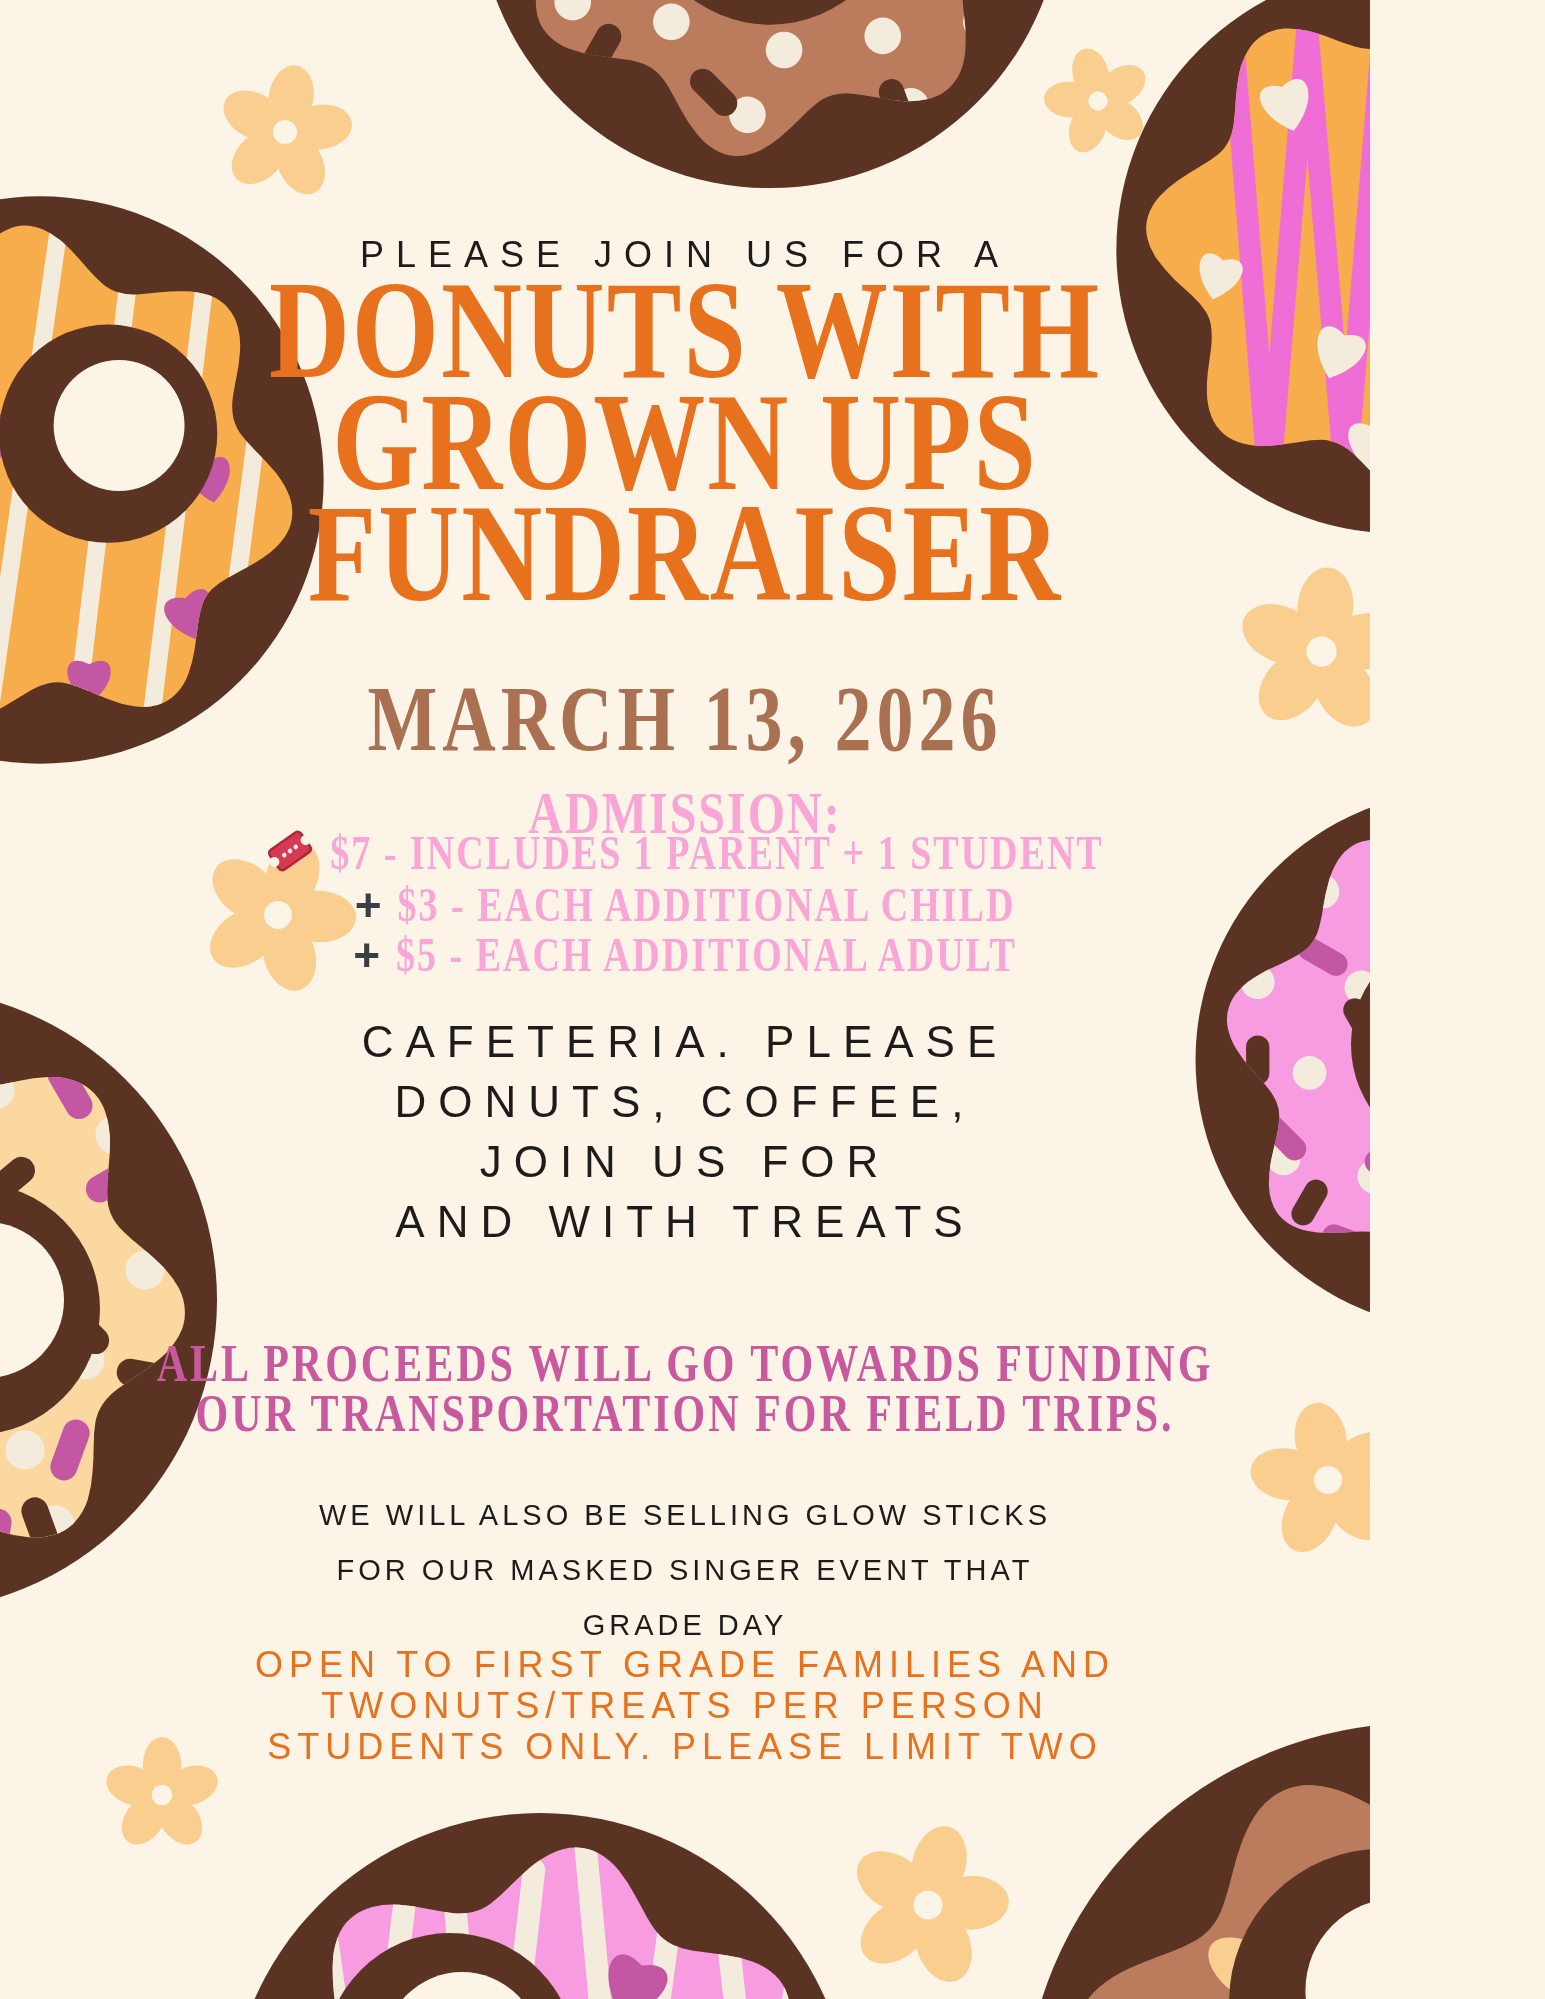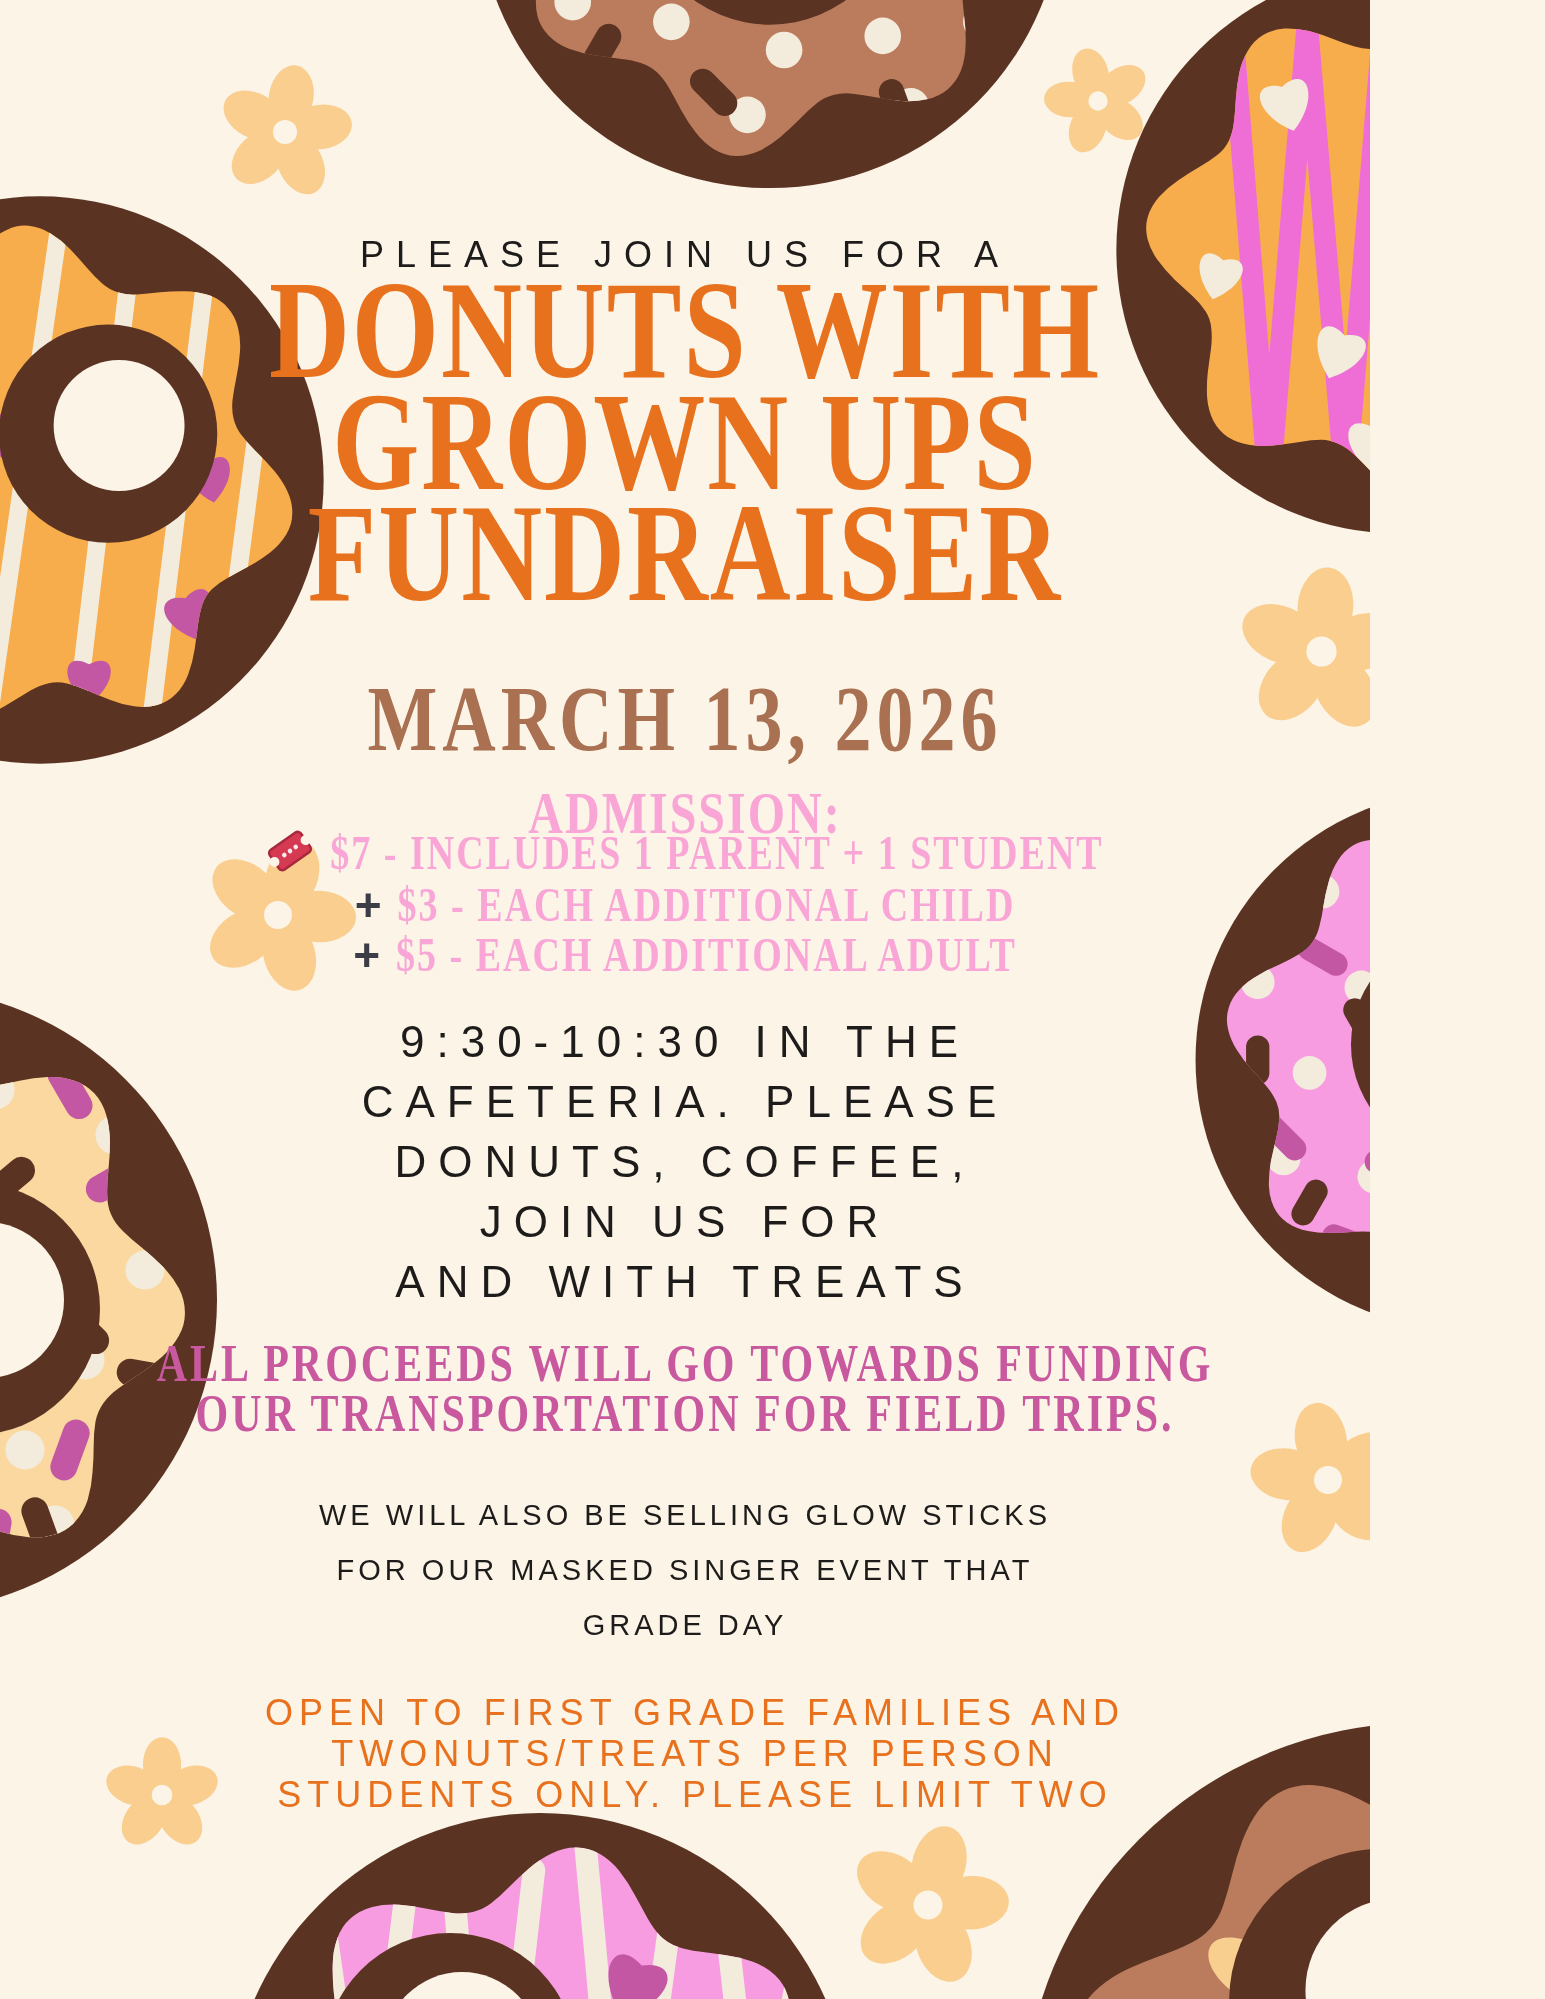--- a/index.html
+++ b/index.html
@@ -17,21 +17,21 @@
   .adm-row{position:absolute;left:0;width:100%;display:flex;justify-content:center;
            align-items:center;gap:16px;height:46px;}
   .adm-row .t{font-size:38px;letter-spacing:2px;color:var(--pink);
               font-family:"Liberation Serif",serif;font-weight:700;
               transform:scaleY(1.25);transform-origin:50% 50%;}
   .row1{top:830px;text-align:center;} .row2{top:882px;} .row3{top:932px;}
   .plus{font-size:46px;font-weight:700;color:var(--plus_gray);line-height:1;}
   .details{top:1012px;font-size:44px;line-height:60px;letter-spacing:12px;color:var(--ink);}
   .proceeds{top:1338px;font-size:42px;line-height:40px;letter-spacing:3px;color:var(--magenta);}
   .glow{top:1488px;font-size:29px;line-height:55px;letter-spacing:4px;color:var(--ink);}
-  .restrict{top:1692px;font-size:36px;line-height:41px;letter-spacing:6px;color:var(--orange);margin-left:10px;}
+  .restrict{top:1644px;font-size:36px;line-height:41px;letter-spacing:6px;color:var(--orange);}
 </style>
 </head>
 <body>
 
 <div class="poster" id="poster" style="--bg: #FBF4E7; --ink: #1E1C1A; --orange: #E8711E; --brown: #A97051; --pink: #F9A6D6; --magenta: #C9599F; --plus_gray: #3B3E46; --ticket_red: #D63A52; --ticket_red_dark: #A8293C; --donut_brown: #5B3322; --glaze_orange: #F8AD4C; --glaze_caramel: #BB7C5D; --glaze_pink: #F89CE1; --glaze_cream: #FBD8A0; --drizzle_cream: #F3ECDD; --sprinkle_magenta: #C357A3; --scribble_pink: #EF6ED6; --heart_peach: #F9CF90; --flower_peach: #F9CE8E;">
   <div id="decor">
       <svg class="donut" style="left:-260px;top:180px;width:600px;height:600px" viewBox="-110 -110 220 220">
       <defs>
           <clipPath id="gz0">
             <path d="M85.7,-3.6Q88.8,0.0 90.7,4.1Q92.6,8.1 92.5,12.2Q92.5,16.3 90.3,20.0Q88.1,23.6 84.5,26.5Q80.8,29.4 76.6,31.6Q72.5,33.8 68.9,35.8Q65.4,37.7 63.0,40.1Q60.6,42.5 59.5,45.7Q58.4,49.0 57.9,53.2Q57.4,57.4 56.7,62.1Q56.0,66.8 54.4,71.1Q52.8,75.4 49.9,78.4Q47.0,81.4 43.0,82.5Q39.0,83.7 34.5,83.0Q30.0,82.4 25.6,80.6Q21.1,78.9 17.2,77.1Q13.3,75.3 9.9,74.6Q6.5,73.8 3.2,74.5Q0.0,75.2 -3.5,77.2Q-6.9,79.3 -10.9,81.7Q-14.8,84.2 -19.2,86.0Q-23.5,87.8 -27.8,88.0Q-32.1,88.1 -35.7,86.3Q-39.4,84.4 -42.0,80.8Q-44.6,77.3 -46.2,72.8Q-47.8,68.3 -48.9,63.9Q-50.0,59.6 -51.3,56.1Q-52.6,52.6 -54.9,50.3Q-57.1,47.9 -60.5,46.3Q-64.0,44.8 -68.2,43.3Q-72.5,41.9 -76.8,39.9Q-81.2,37.8 -84.4,34.9Q-87.7,31.9 -89.1,28.1Q-90.5,24.3 -89.9,20.0Q-89.2,15.7 -87.0,11.6Q-84.8,7.4 -82.0,3.7Q-79.2,0.0 -77.0,-3.3Q-74.8,-6.5 -73.9,-9.7Q-73.0,-12.9 -73.6,-16.4Q-74.1,-19.9 -75.6,-24.0Q-77.1,-28.1 -78.4,-32.6Q-79.8,-37.2 -80.0,-41.7Q-80.1,-46.3 -78.6,-50.1Q-77.0,-53.9 -73.7,-56.5Q-70.3,-59.0 -65.9,-60.2Q-61.4,-61.4 -56.7,-61.6Q-51.9,-61.9 -47.7,-62.1Q-43.6,-62.2 -40.3,-63.1Q-37.0,-64.1 -34.5,-66.3Q-32.0,-68.6 -29.7,-72.0Q-27.5,-75.5 -24.9,-79.5Q-22.4,-83.4 -19.1,-86.8Q-15.9,-90.1 -12.0,-91.8Q-8.2,-93.6 -4.1,-93.2Q-0.0,-92.8 3.9,-90.4Q7.7,-88.1 11.0,-84.7Q14.3,-81.2 17.1,-77.9Q20.0,-74.5 22.7,-72.1Q25.4,-69.7 28.5,-68.8Q31.6,-67.8 35.5,-68.0Q39.4,-68.2 44.0,-68.8Q48.5,-69.3 53.3,-69.2Q58.0,-69.1 62.1,-67.7Q66.2,-66.2 68.9,-63.1Q71.6,-60.1 72.6,-55.8Q73.7,-51.6 73.3,-46.8Q73.0,-42.1 72.0,-37.6Q71.1,-33.2 70.6,-29.4Q70.2,-25.5 71.0,-22.4Q71.8,-19.2 74.0,-16.3Q76.2,-13.4 79.4,-10.3Q82.6,-7.2 85.7,-3.6Z"></path>
@@ -384,20 +384,20 @@
   </div>
   <div class="adm-row row2">
     <span class="plus">+</span>
     <span class="t">$3 - EACH ADDITIONAL CHILD</span>
   </div>
   <div class="adm-row row3">
     <span class="plus">+</span>
     <span class="t">$5 - EACH ADDITIONAL ADULT</span>
   </div>
 
-  <div class="txt details"><span style="display:block">9:30-10:30 IN THE</span><span style="display:block">CAFETERIA. PLEASE</span><span style="display:block">DONUTS, COFFEE,</span><span style="display:block">JOIN US FOR</span><span style="display:block">AND WITH TREATS</span></div>
+  <div class="txt details"><span style="display:block">CAFETERIA. PLEASE</span><span style="display:block">DONUTS, COFFEE,</span><span style="display:block">JOIN US FOR</span><span style="display:block">AND WITH TREATS</span></div>
 
   <div class="txt proceeds disp"><span style="display:block">ALL PROCEEDS WILL GO TOWARDS FUNDING</span><span style="display:block">OUR TRANSPORTATION FOR FIELD TRIPS.</span></div>
 
   <div class="txt glow"><span style="display:block">WE WILL ALSO BE SELLING GLOW STICKS</span><span style="display:block">FOR OUR MASKED SINGER EVENT THAT</span><span style="display:block">GRADE DAY</span></div>
 
   <div class="txt restrict"><span style="display:block">OPEN TO FIRST GRADE FAMILIES AND</span><span style="display:block">TWONUTS/TREATS PER PERSON</span><span style="display:block">STUDENTS ONLY. PLEASE LIMIT TWO</span></div>
 </div>
 
 </body></html>

